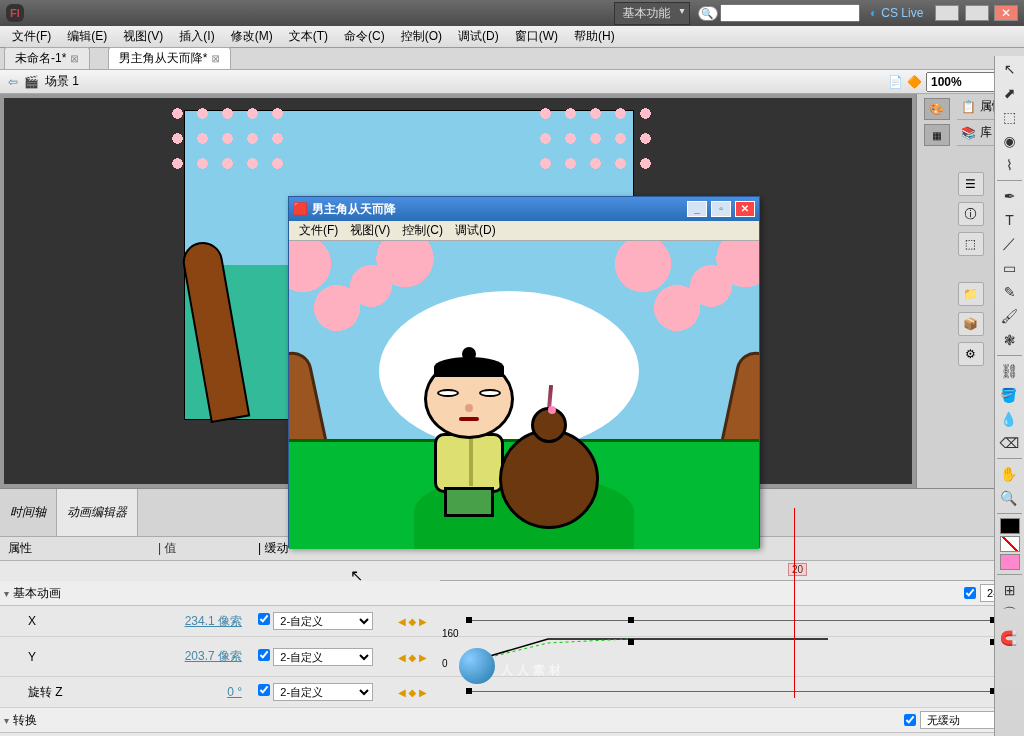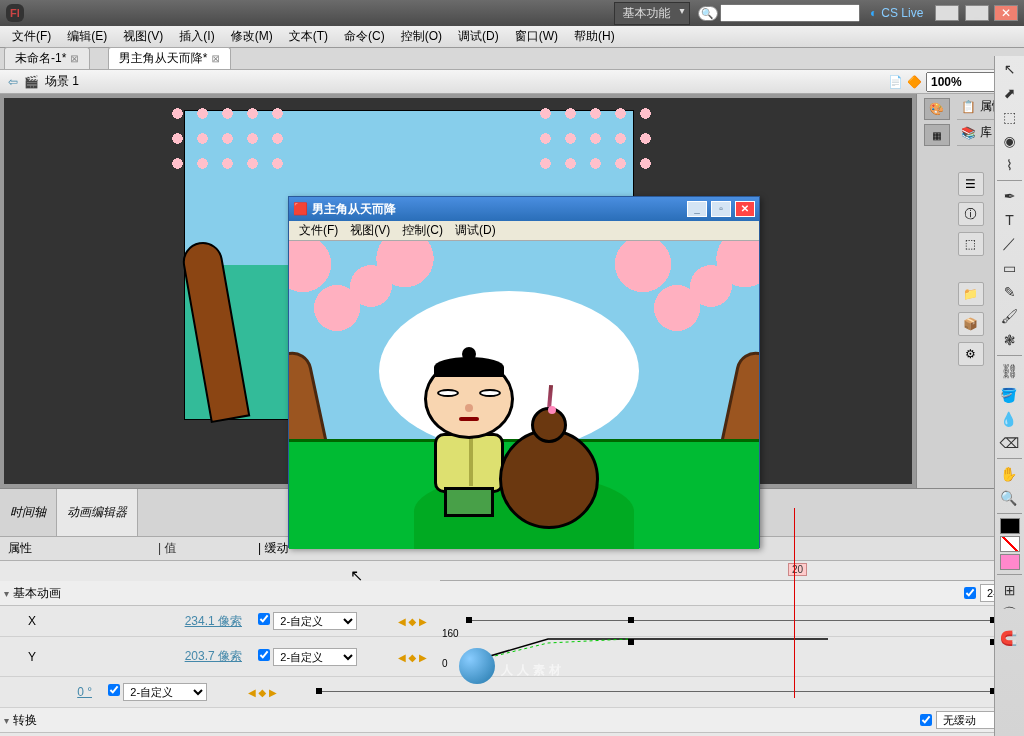--- a/index.html
+++ b/index.html
@@ -51,21 +51,21 @@
 .prop-header { display: flex; background: #e0e0e0; border-bottom: 1px solid #b0b0b0; }
 .prop-header div, .prop-row > div { padding: 3px 8px; }
 .col-name { width: 150px; }
 .col-value { width: 100px; text-align: right; color: #48a; text-decoration: underline; }
 .col-ease { width: 140px; }
 .col-kf { width: 50px; }
 .col-graph { flex: 1; position: relative; }
 .prop-row { display: flex; border-bottom: 1px solid #d0d0d0; align-items: center; min-height: 28px; }
 .group-row { display: flex; background: #eee; border-bottom: 1px solid #c0c0c0; padding: 3px 4px; align-items: center; gap: 4px; }
 .group-row .arrow { font-size: 10px; color: #666; }
-.ease-select { width: 84px; border: 1px solid #aaa; padding: 1px 2px; background: #fff; font-size: 11px; }
+.ease-select { width: 100px; border: 1px solid #aaa; padding: 1px 2px; background: #fff; font-size: 11px; }
 .chk { width: 12px; height: 12px; }
 .kf-icons { color: #d90; font-size: 10px; }
 .graph-canvas { height: 24px; position: relative; }
 .graph-canvas .line { position: absolute; top: 11px; left: 18px; right: 20px; height: 1px; background: #666; }
 .graph-canvas .dot { position: absolute; width: 6px; height: 6px; background: #000; top: 8px; }
 .frame-ruler { height: 20px; background: #e8e8e8; border-bottom: 1px solid #aaa; position: relative; margin-left: 440px; }
 .frame-ruler .marker { position: absolute; top: 2px; font-size: 10px; color: #333; }
 .preview-win { position: absolute; left: 288px; top: 196px; width: 472px; height: 352px; background: #fff; border: 1px solid #2a5a9a; box-shadow: 2px 2px 6px rgba(0,0,0,.4); }
 .preview-win .titlebar { height: 24px; background: linear-gradient(#4a8ee0,#2a6eb8); color: #fff; display: flex; align-items: center; padding: 0 4px; font-weight: bold; gap: 4px; }
 .preview-win .titlebar .spacer { flex: 1; }
@@ -258,20 +258,21 @@
             <polyline points="18,28 100,8 180,4" stroke="#0c0" fill="none" stroke-dasharray="3,3"></polyline>
           </svg>
         <div class="dot" style="left:18px;top:18px"></div>
           <div class="dot" style="left:180px;top:-6px"></div>
           <div class="dot" style="right:20px;top:-6px"></div>
       </div>
     </div>
   </div>
 
   <div class="prop-row">
+    <div class="col-name" style="padding-left:28px">旋转 Z</div>
     <div class="col-value">0 °</div>
     <div class="col-ease"><input type="checkbox" class="chk" checked="" style=""> <select class="ease-select"><option>2-自定义</option></select></div>
     <div class="col-kf"><span class="kf-icons">◀ ◆ ▶</span></div>
     <div class="col-graph">
         <div class="graph-canvas">
           <div class="line"></div>
           <div class="dot" style="left:18px"></div>
           <div class="dot" style="right:20px"></div>
         </div>
       </div>

